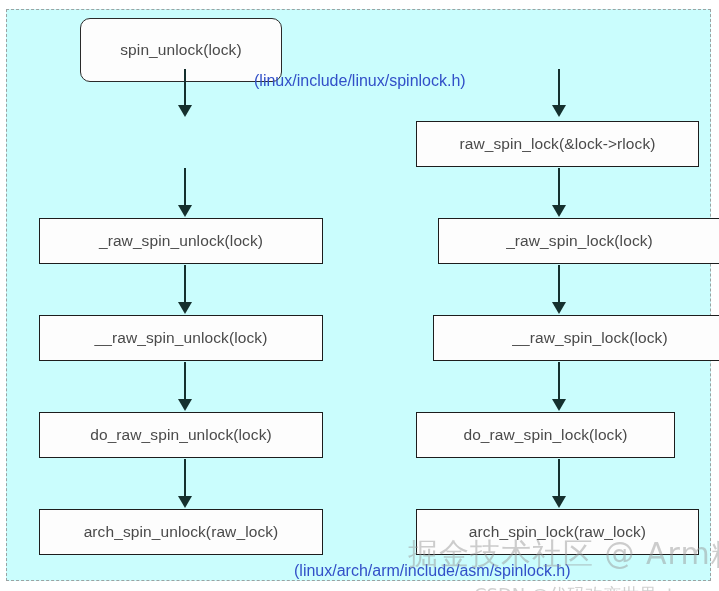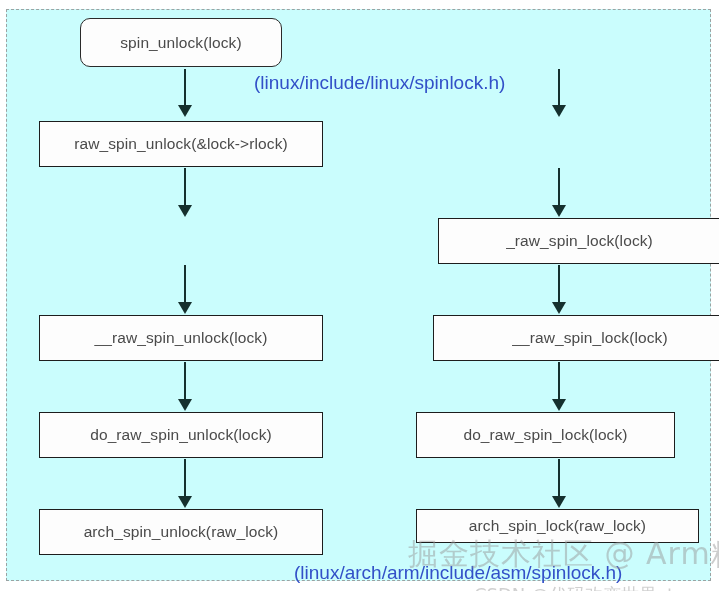--- a/index.html
+++ b/index.html
@@ -72,21 +72,21 @@
     height: 0;
     border-left: 7px solid transparent;
     border-right: 7px solid transparent;
     border-top: 12px solid #15302e;
   }
 
   
   .caption {
     position: absolute;
     color: #3250c8;
-    font-size: 19px;
+    font-size: 16px;
     white-space: nowrap;
   }
 
   
   .wm-main {
     position: absolute;
     left: 408px;
     top: 534px;
     font-size: 30px;
     color: rgba(150, 150, 150, 0.48);
@@ -104,38 +104,38 @@
     font-family: "DejaVu Sans", sans-serif;
     margin-top: 24px;
   }
 </style>
 </head>
 <body>
 
 <div id="diagram-root">
   <div class="canvas">
 
-    <div class="node rounded" style="left:73px; top:8px; width:202px; height:49px;">
+    <div class="node rounded" style="left:73px; top:8px; width:202px; height:64px;">
       <span>spin_unlock(lock)</span>
     </div>
 
     <div class="arrow" style="left:171px; top:59px; height:48px;">
       <div class="shaft" style="height:36px;"></div>
       <div class="head" style="top:36px;"></div>
     </div>
 
-    <div class="node" style="left:32px; top:111px; width:284px; height:46px;">
-      <span>raw_spin_unlock(&amp;lock-&gt;rlock)</span>
-    </div>
 
     <div class="arrow" style="left:171px; top:158px; height:49px;">
       <div class="shaft" style="height:37px;"></div>
       <div class="head" style="top:37px;"></div>
     </div>
 
+    <div class="node" style="left:32px; top:208px; width:284px; height:46px;">
+      <span>_raw_spin_unlock(lock)</span>
+    </div>
 
     <div class="arrow" style="left:171px; top:255px; height:49px;">
       <div class="shaft" style="height:37px;"></div>
       <div class="head" style="top:37px;"></div>
     </div>
 
     <div class="node" style="left:32px; top:305px; width:284px; height:46px;">
       <span>__raw_spin_unlock(lock)</span>
     </div>
 
@@ -156,20 +156,23 @@
     <div class="node" style="left:32px; top:499px; width:284px; height:46px;align-items:center;">
       <span>arch_spin_unlock(raw_lock)</span>
     </div>
 
 
     <div class="arrow" style="left:545px; top:59px; height:48px;">
       <div class="shaft" style="height:36px;"></div>
       <div class="head" style="top:36px;"></div>
     </div>
 
+    <div class="node" style="left:409px; top:111px; width:283px; height:46px;">
+      <span>raw_spin_lock(&amp;lock-&gt;rlock)</span>
+    </div>
 
     <div class="arrow" style="left:545px; top:158px; height:49px;">
       <div class="shaft" style="height:37px;"></div>
       <div class="head" style="top:37px;"></div>
     </div>
 
     <div class="node" style="left:409px; top:208px; width:283px; height:46px;margin-left:22px;">
       <span>_raw_spin_lock(lock)</span>
     </div>
 
@@ -189,21 +192,21 @@
 
     <div class="node" style="left:409px; top:402px; width:259px; height:46px;">
       <span>do_raw_spin_lock(lock)</span>
     </div>
 
     <div class="arrow" style="left:545px; top:449px; height:49px;">
       <div class="shaft" style="height:37px;"></div>
       <div class="head" style="top:37px;"></div>
     </div>
 
-    <div class="node" style="left:409px; top:499px; width:283px; height:34px;">
+    <div class="node" style="left:409px; top:499px; width:283px; height:46px;">
       <span>arch_spin_lock(raw_lock)</span>
     </div>
 
     <div class="caption" style="left:247px; top:62px;">(linux/include/linux/spinlock.h)</div>
 
     <div class="caption" style="left:247px; top:552px;margin-left:40px;">(linux/arch/arm/include/asm/spinlock.h)</div>
 
   </div>
 
   <div class="wm-main">掘金技术社区 @ Arm精选</div>

